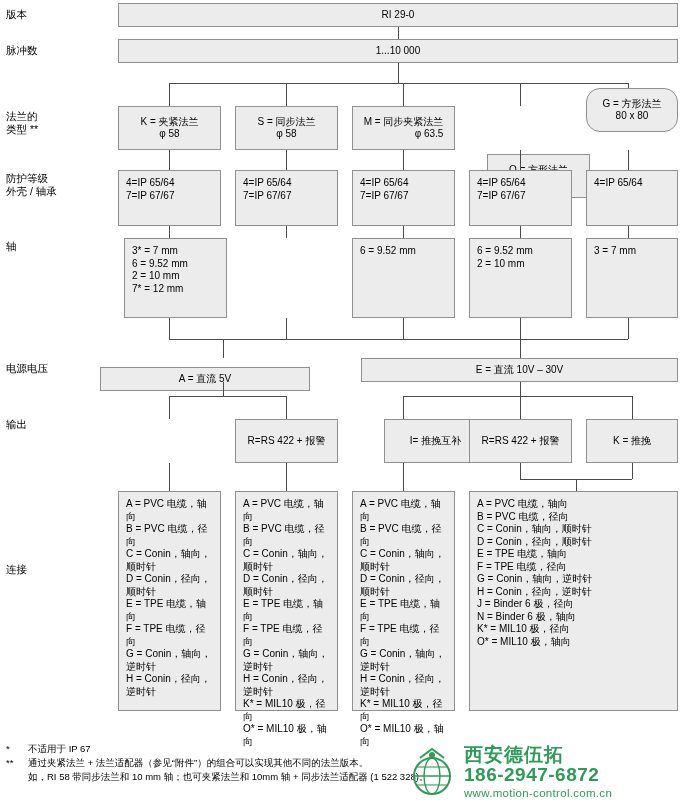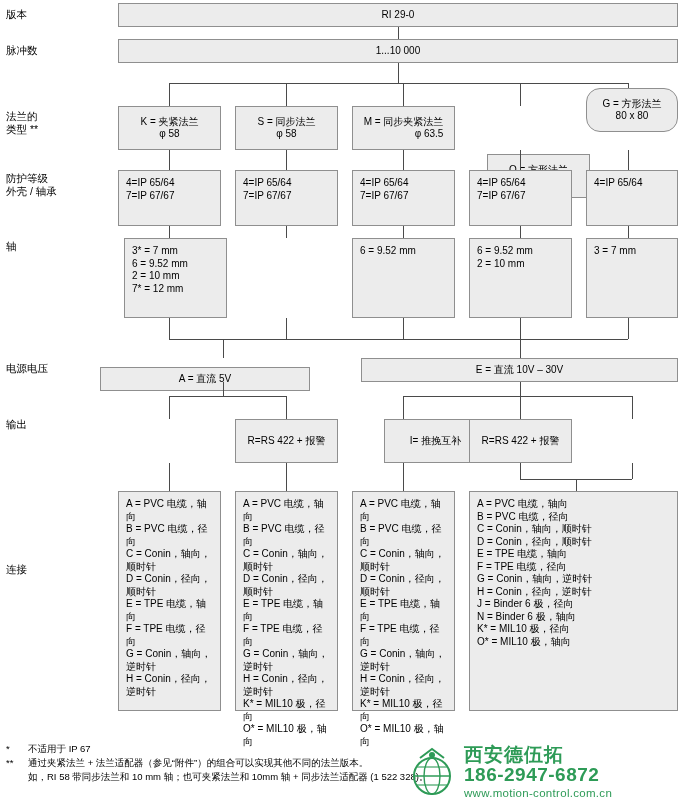--- a/index.html
+++ b/index.html
@@ -203,20 +203,21 @@
 
   <div class="line vline" style="left:520px; top:382px; height:14px;"></div>
   <div class="line hline" style="left:403px; top:396px; width:229px;"></div>
   <div class="line vline" style="left:403px; top:396px; height:23px;"></div>
   <div class="line vline" style="left:520px; top:396px; height:23px;"></div>
   <div class="line vline" style="left:632px; top:396px; height:23px;"></div>
 
   <div class="box center" style="left:235px; top:419px; width:103px; height:44px;">R=RS 422 + 报警</div>
   <div class="box center" style="left:352px; top:419px; width:103px; height:44px;margin-left:32px;">I= 推挽互补</div>
   <div class="box center" style="left:469px; top:419px; width:103px; height:44px;">R=RS 422 + 报警</div>
+  <div class="box center" style="left:586px; top:419px; width:92px; height:44px;">K = 推挽</div>
 
   <div class="line vline" style="left:169px; top:463px; height:28px;"></div>
   <div class="line vline" style="left:286px; top:463px; height:28px;"></div>
   <div class="line vline" style="left:403px; top:463px; height:28px;"></div>
   <div class="line vline" style="left:520px; top:463px; height:16px;"></div>
   <div class="line vline" style="left:632px; top:463px; height:16px;"></div>
   <div class="line hline" style="left:520px; top:479px; width:112px;"></div>
   <div class="line vline" style="left:576px; top:479px; height:12px;"></div>
 
   <div class="box left" style="left:118px; top:491px; width:103px; height:220px;">A = PVC 电缆，轴向

